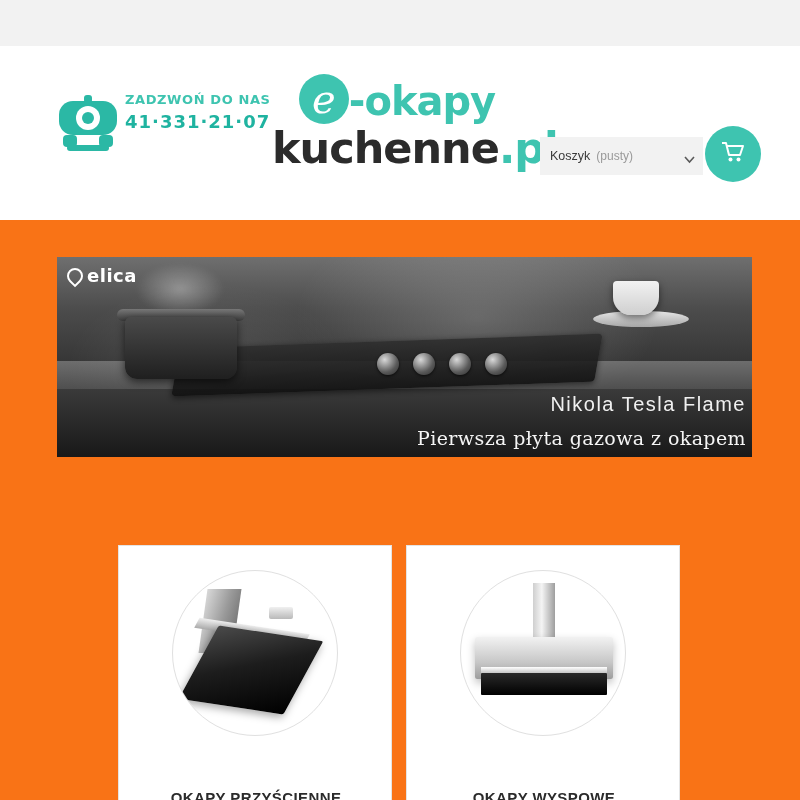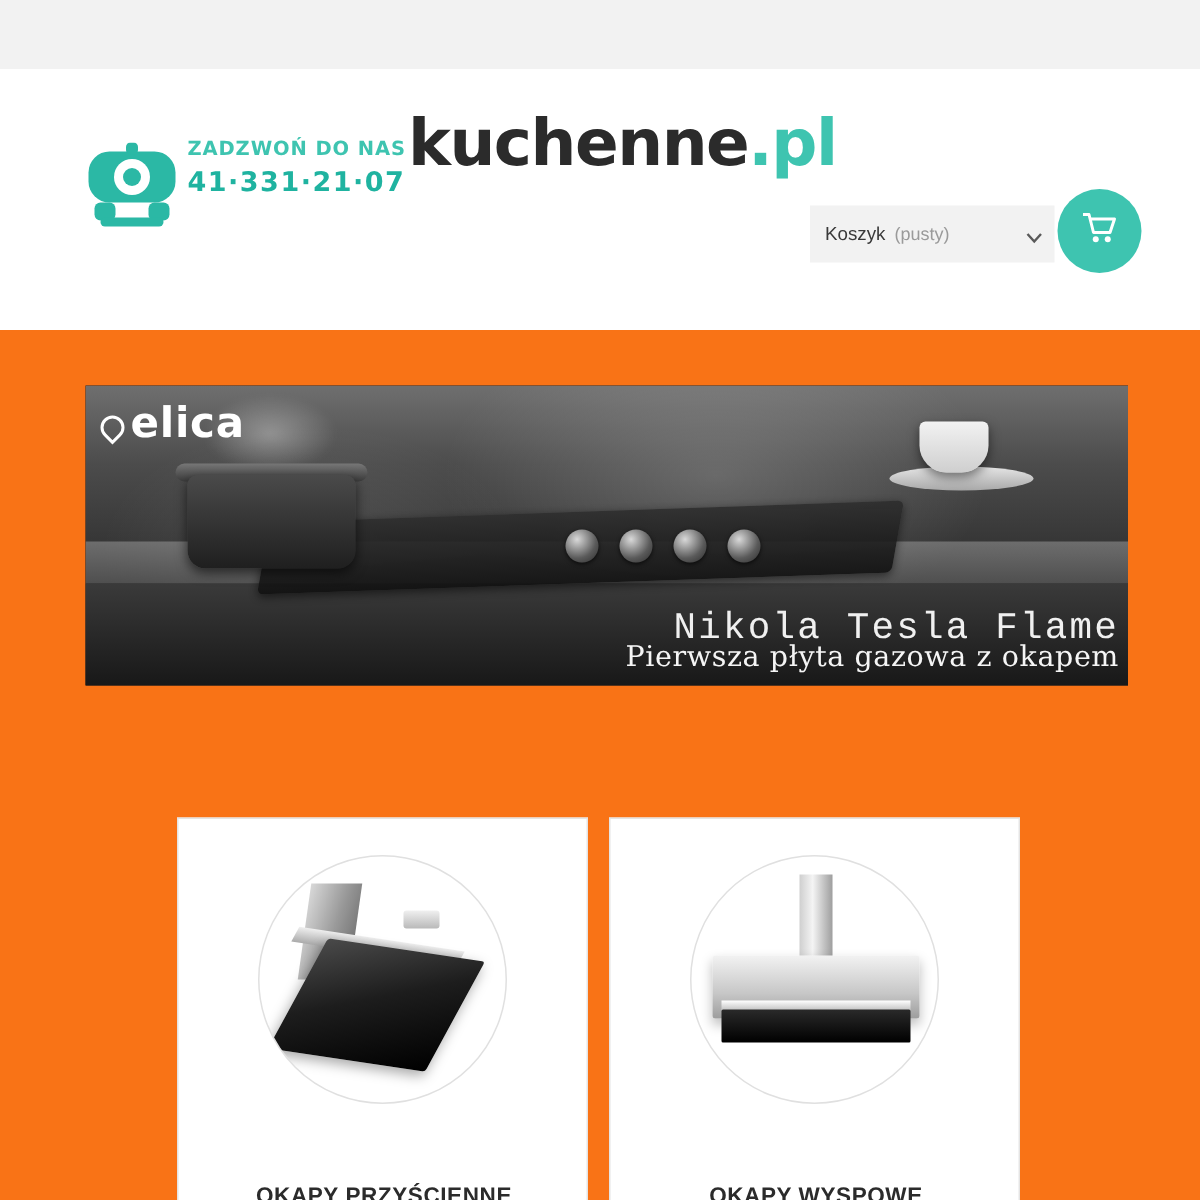--- a/index.html
+++ b/index.html
@@ -243,44 +243,43 @@
     position: absolute;
     left: 536px; top: 54px;
     width: 96px; height: 16px;
     background: linear-gradient(180deg,#e6e6e6,#a8a8a8);
     border-radius: 50%;
   }
   .banner-logo {
     position: absolute;
     left: 10px; top: 8px;
     font-family: "DejaVu Sans", sans-serif;
-    font-size: 28px;
+    font-size: 18px;
     font-weight: bold;
     letter-spacing: 0.5px;
     color: #ffffff;
   }
   .banner-logo .mark {
     display: inline-block;
     width: 16px; height: 16px;
     border: 2px solid #ffffff;
     border-radius: 50% 50% 50% 0;
     margin-right: 4px;
     transform: rotate(-45deg);
     position: relative;
     top: 2px;
   }
   .banner-title {
     position: absolute;
     right: 6px; top: 136px;
-    font-family: Liberation Mono, monospace;
-    font-size: 25px;
+    font-family: Liberation Sans, sans-serif;
+    font-size: 20px;
     color: #f0f0f0;
     letter-spacing: 1.5px;
     white-space: nowrap;
-    margin-top: 11px;
   }
   .banner-sub {
     position: absolute;
     right: 6px; top: 170px;
     font-family: "DejaVu Serif", serif;
     font-size: 19px;
     color: #f5f5f5;
     letter-spacing: 0.4px;
     white-space: nowrap;
   }
@@ -401,20 +400,23 @@
           <rect x="27" y="0" width="8" height="8" rx="3" fill="#2bb8a5"></rect>
         </svg>
       </div>
       <div class="phone-text">
         <div class="phone-call">ZADZWOŃ DO NAS</div>
         <div class="phone-num">41·331·21·07</div>
       </div>
     </div>
 
     <div class="logo">
+      <div class="logo-row1">
+        <span class="logo-e">e</span><span class="logo-okapy">-okapy</span>
+      </div>
       <div class="logo-row2"><span>kuchenne</span><span class="logo-pl">.pl</span></div>
     </div>
 
     <div class="cart-wrap">
       <div class="cart-select">
         <span class="cart-label">Koszyk</span>
         <span class="cart-empty">(pusty)</span>
         <span class="cart-chev">
           <svg width="11" height="9" viewBox="0 0 11 9">
               <path d="M1 2 L5.5 7 L10 2" stroke="#5a5a5a" stroke-width="1.6" fill="none"></path>

